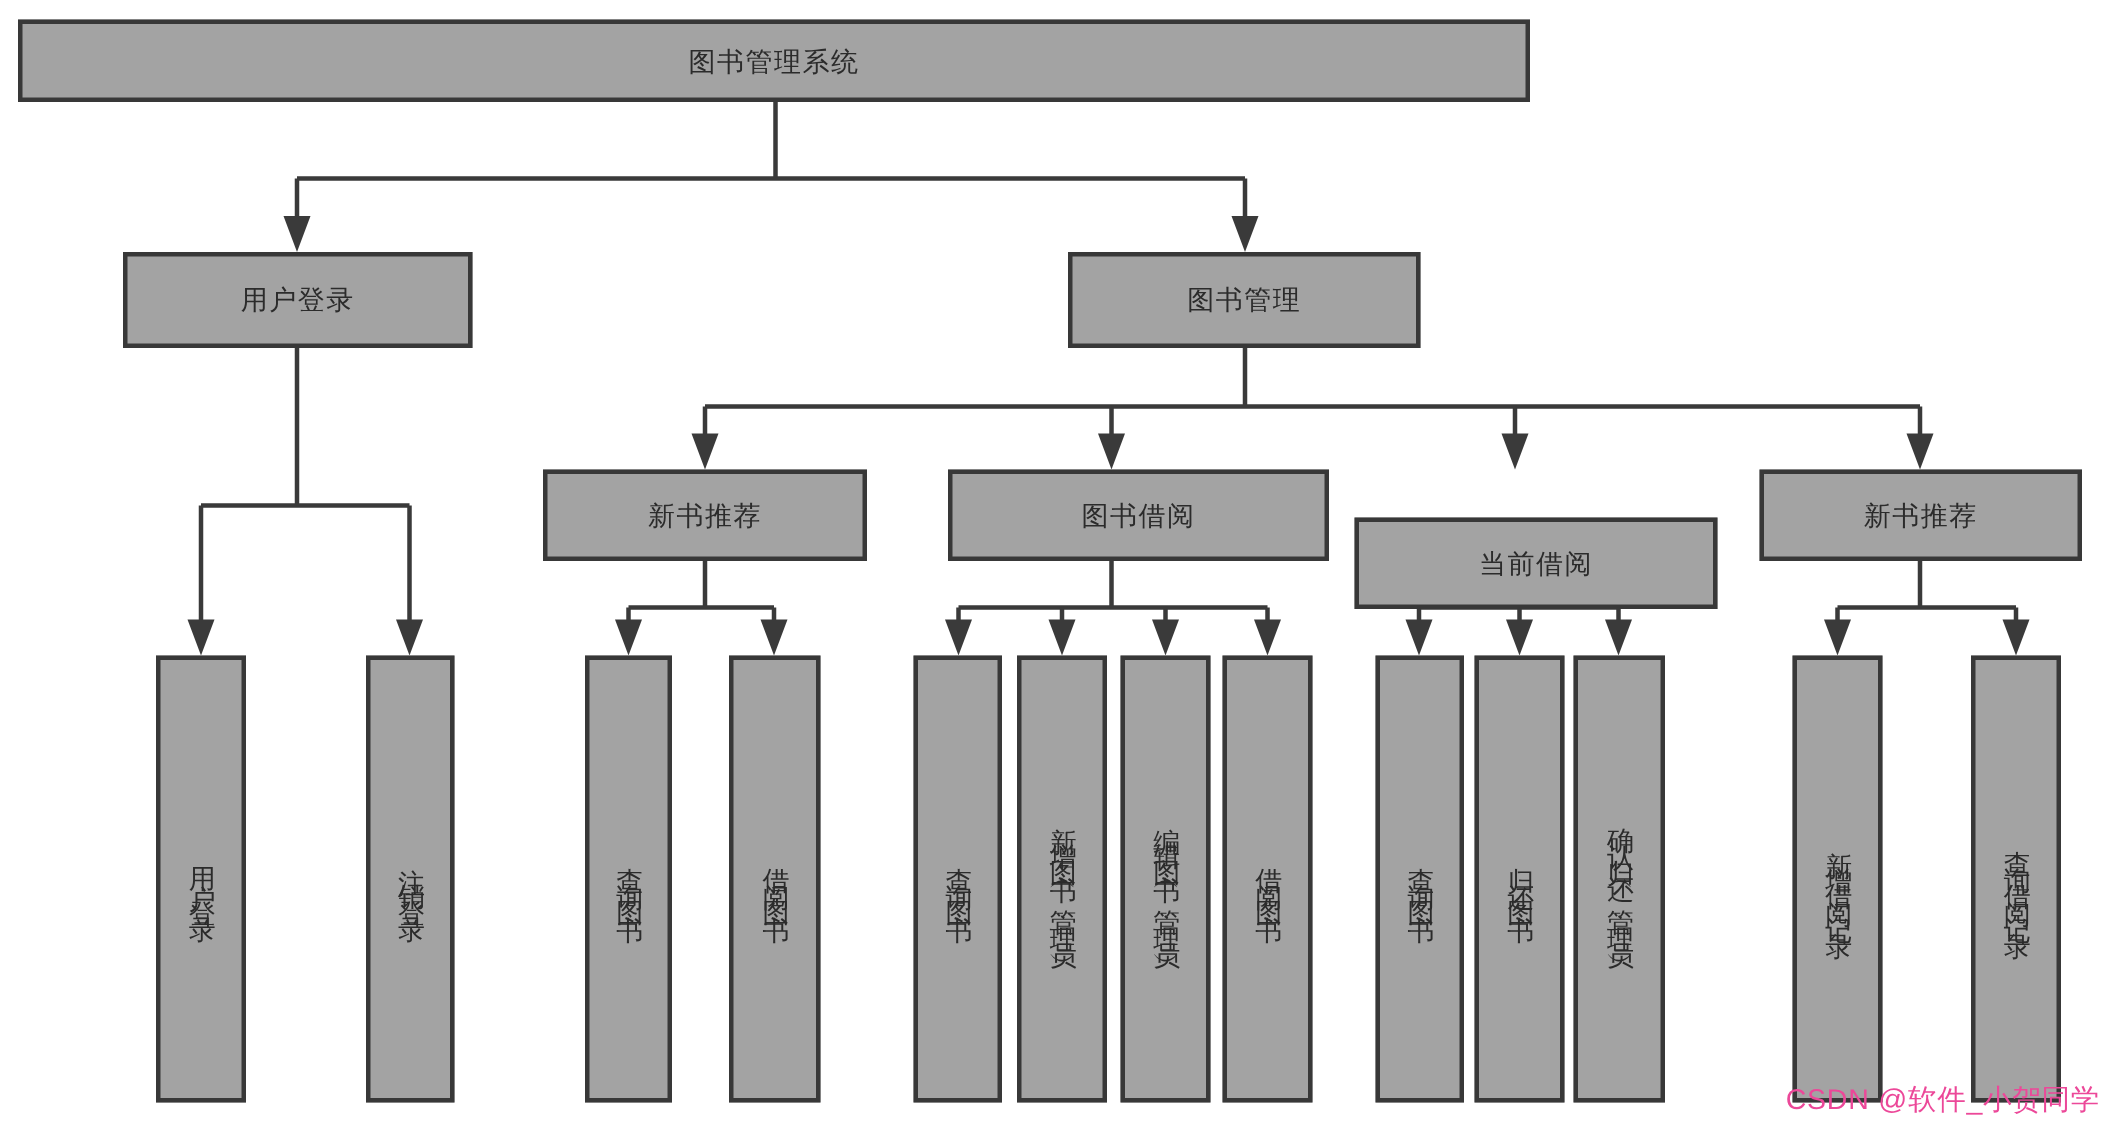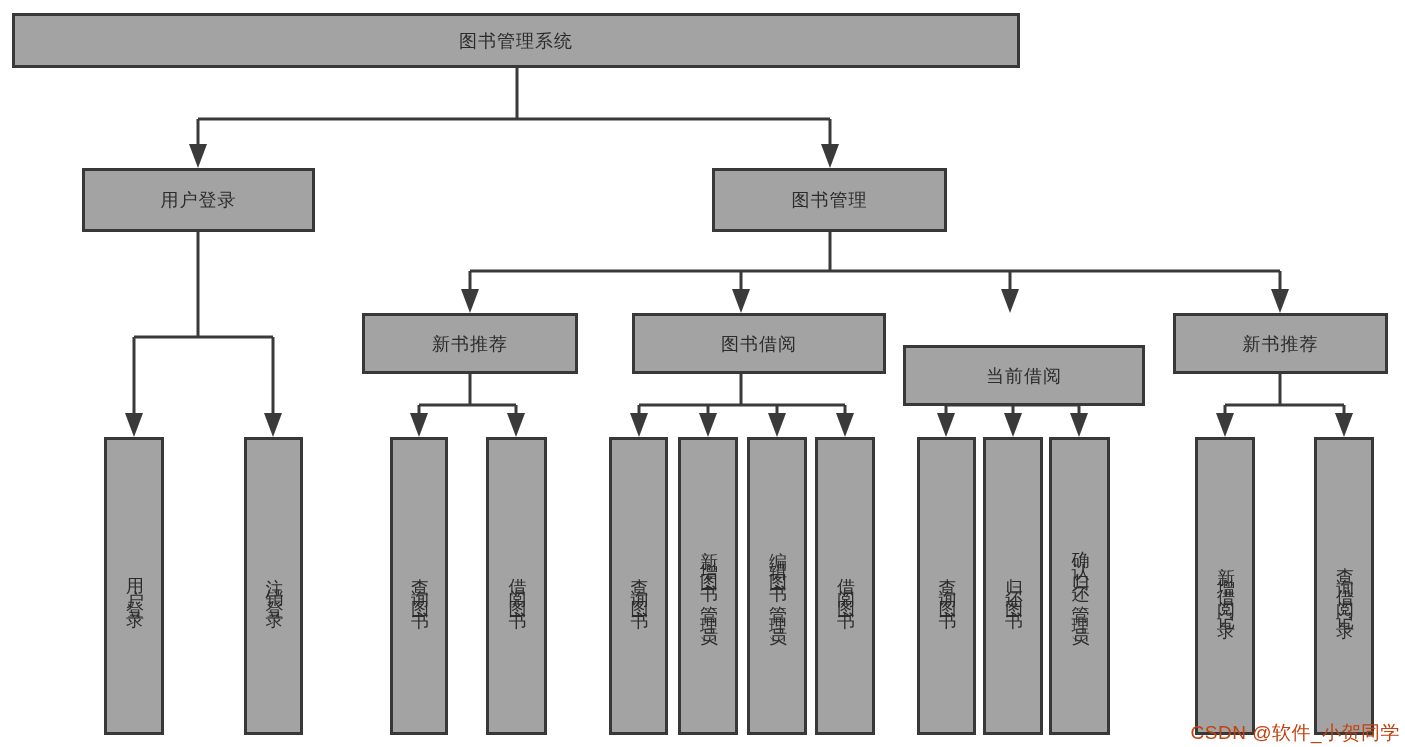--- a/index.html
+++ b/index.html
@@ -13,21 +13,21 @@
     border:3px solid #383838;display:flex;align-items:center;justify-content:center;
     color:#2b2b2b;z-index:2;
   }
   .hnode{font-size:18px;letter-spacing:1px;}
   .leaf .v{
     writing-mode:vertical-rl;text-orientation:mixed;
     font-size:18px;letter-spacing:11px;line-height:1.1;color:#2b2b2b;
   }
   .watermark{
     position:absolute;right:5px;bottom:1px;z-index:6;
-    font-size:19px;color:#c2410c;letter-spacing:0.5px;
+    font-size:19px;color:#ec4899;letter-spacing:0.5px;
   }
 </style>
 </head>
 <body>
 
 <div class="canvas">
 
   <svg class="svg-layer" width="1405" height="747" viewBox="0 0 1405 747" xmlns="http://www.w3.org/2000/svg">
     <g fill="none" stroke="#3a3a3a" stroke-width="3">
 

